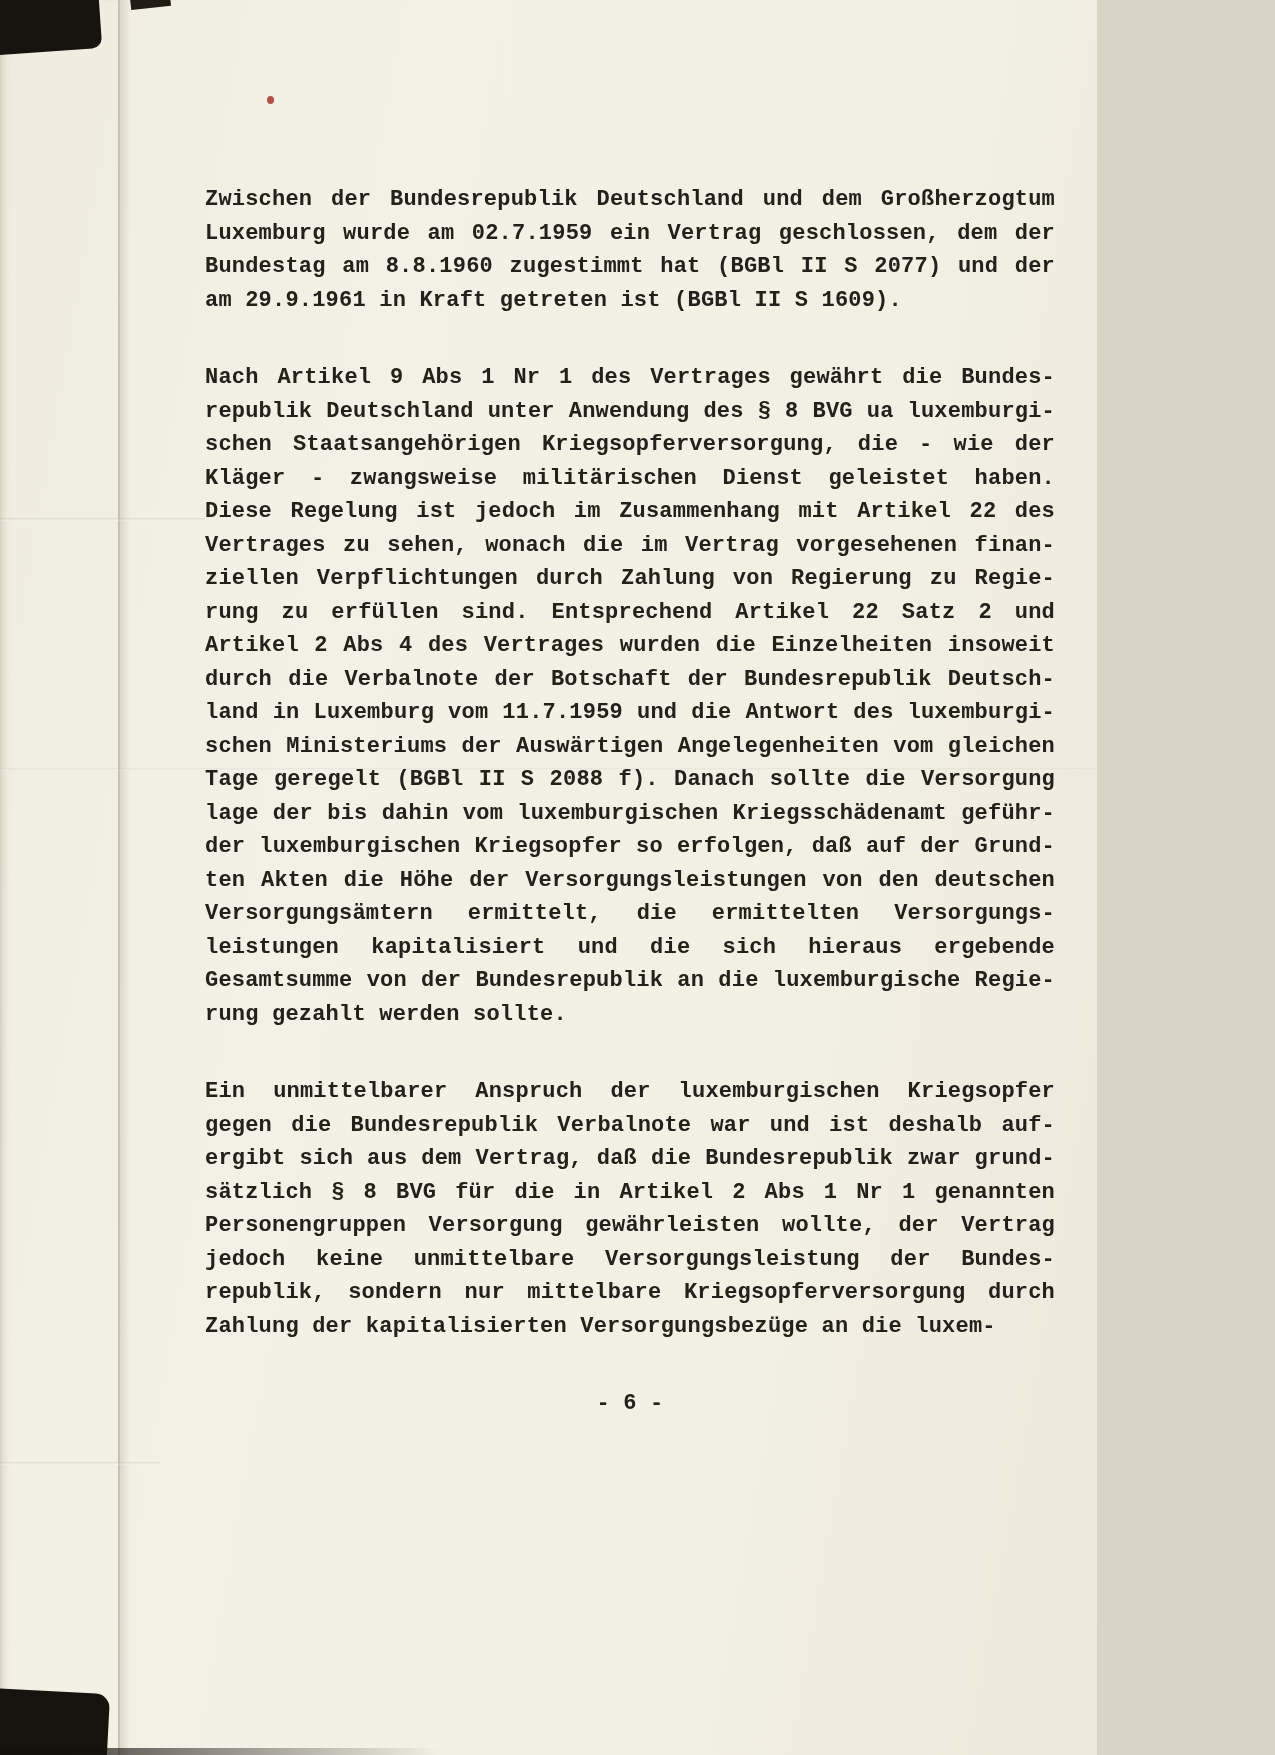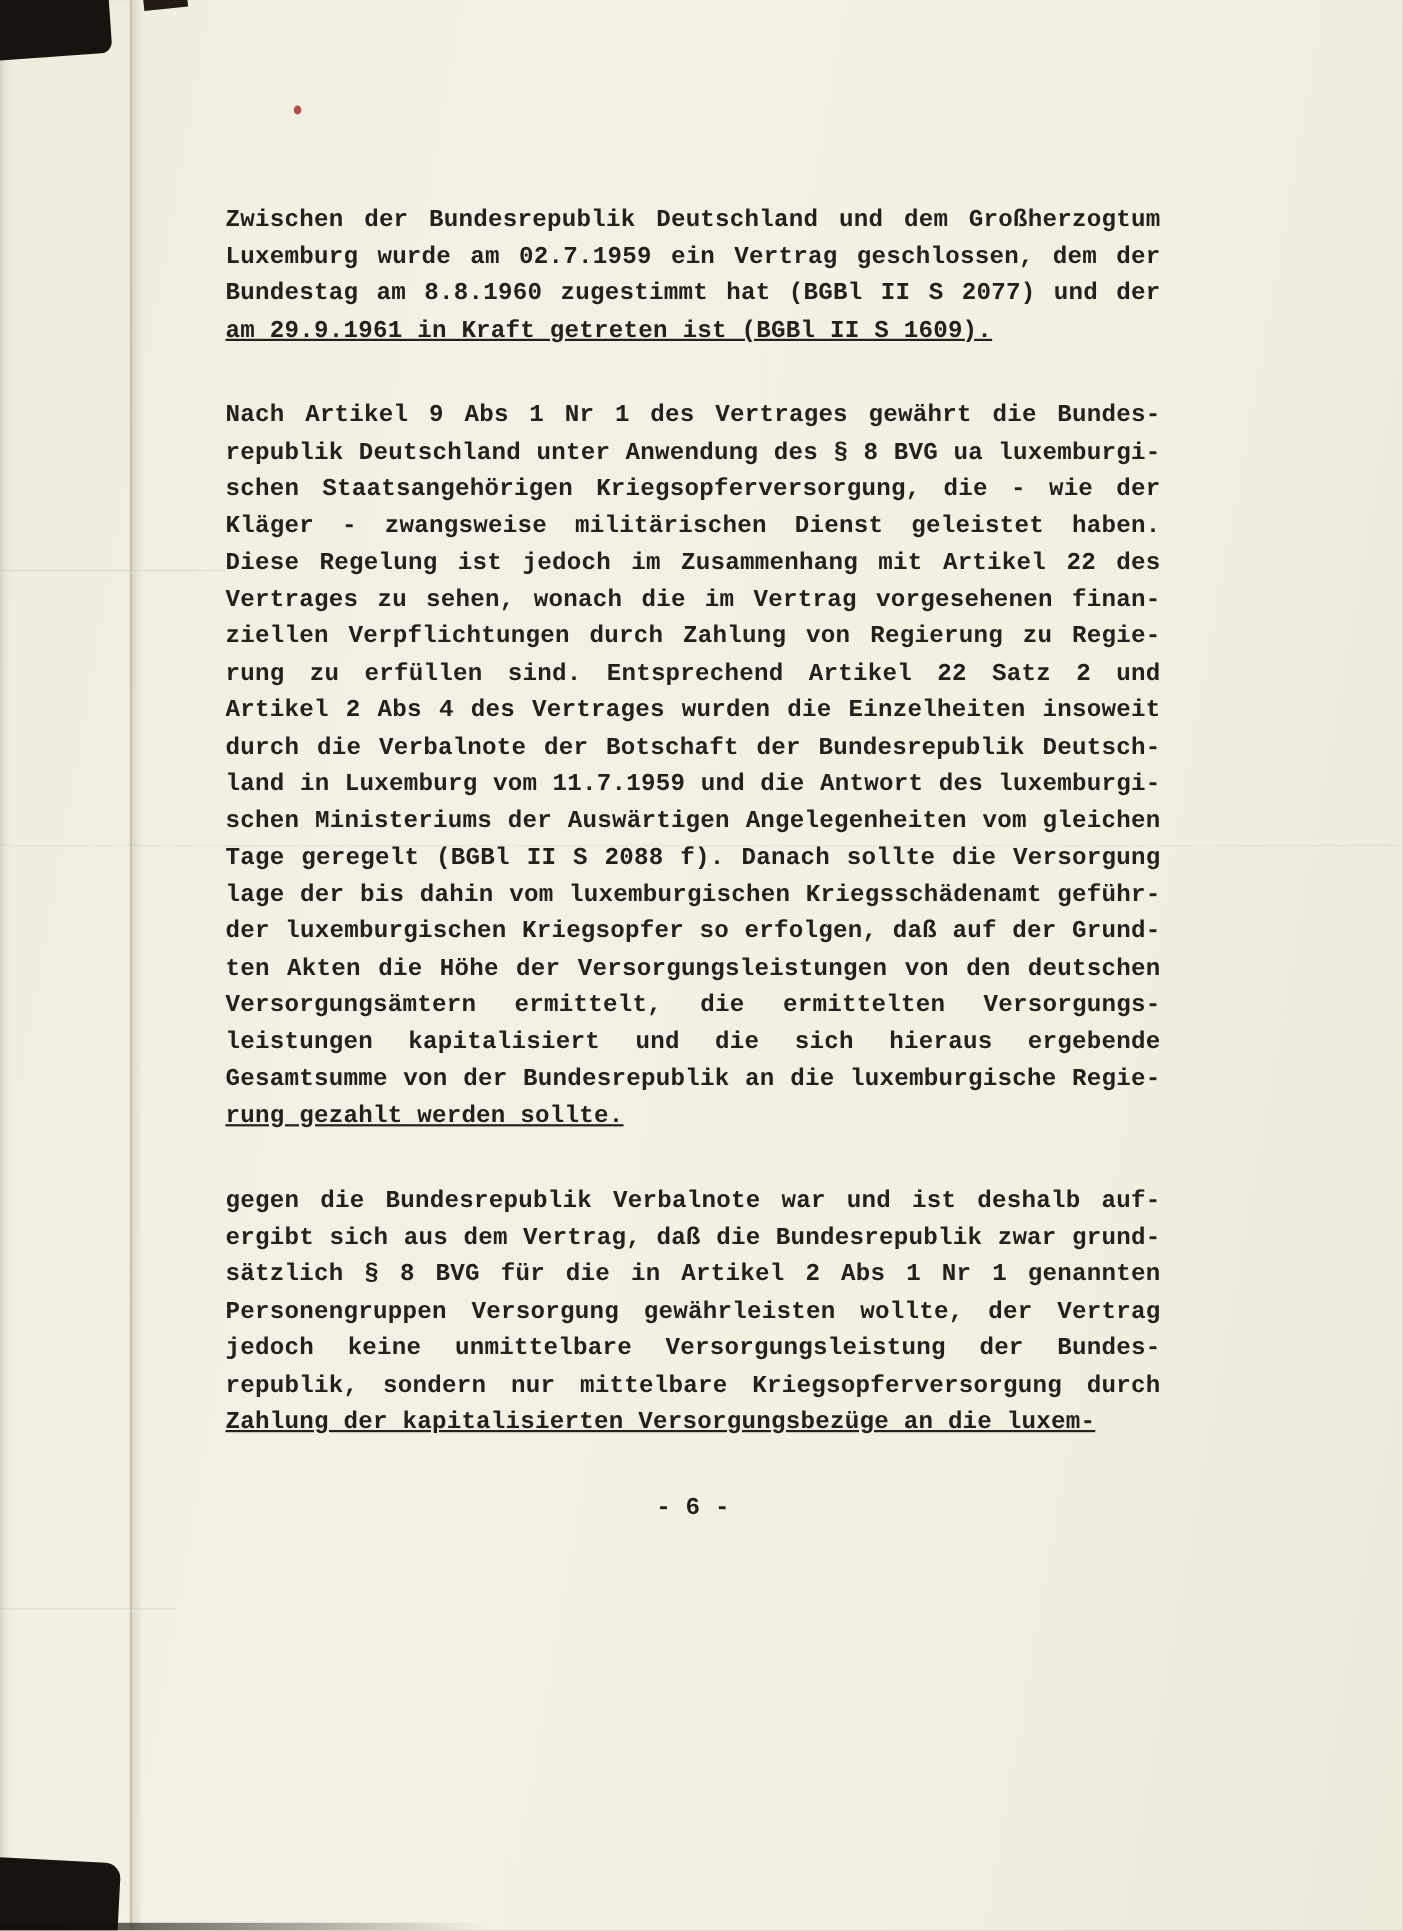--- a/index.html
+++ b/index.html
@@ -2,21 +2,21 @@
 <html><head>
 <meta charset="utf-8">
 <style>
   html, body {
     margin: 0;
     padding: 0;
     background: #d8d4c6;
   }
   #page {
     position: relative;
-    width: 1275px;
+    width: 1097px;
     height: 1755px;
     background: linear-gradient(100deg, #efecdf 0%, #f3f0e5 30%, #f2efe3 70%, #ece9db 100%);
     overflow: hidden;
     font-family: "Liberation Mono", "DejaVu Sans Mono", monospace;
   }
   
   .edge-strip {
     position: absolute;
     left: 0; top: 0;
     width: 118px; height: 100%;
@@ -87,21 +87,20 @@
   }
   .paragraph { margin: 0 0 44px 0; }
   .line {
     white-space: pre-wrap;
     text-align: justify;
     text-align-last: justify;
   }
   .line.last {
     text-align: left;
     text-align-last: left;
-    text-decoration: underline;
   }
   .page-number {
     margin-top: 18px;
     text-align: center;
     text-align-last: center;
   }
 </style>
 </head>
 <body>
 
@@ -147,20 +146,21 @@
       <div class="line">lage der bis dahin vom luxemburgischen Kriegsschädenamt geführ-</div>
       <div class="line">der luxemburgischen Kriegsopfer so erfolgen, daß auf der Grund-</div>
       <div class="line">ten Akten die Höhe der Versorgungsleistungen von den deutschen</div>
       <div class="line">Versorgungsämtern ermittelt, die ermittelten Versorgungs-</div>
       <div class="line">leistungen kapitalisiert und die sich hieraus ergebende</div>
       <div class="line">Gesamtsumme von der Bundesrepublik an die luxemburgische Regie-</div>
       <div class="line last">rung gezahlt werden sollte.</div>
     </div>
 
     <div class="paragraph">
+      <div class="line">Ein unmittelbarer Anspruch der luxemburgischen Kriegsopfer</div>
       <div class="line">gegen die Bundesrepublik Verbalnote war und ist deshalb auf-</div>
       <div class="line">ergibt sich aus dem Vertrag, daß die Bundesrepublik zwar grund-</div>
       <div class="line">sätzlich § 8 BVG für die in Artikel 2 Abs 1 Nr 1 genannten</div>
       <div class="line">Personengruppen Versorgung gewährleisten wollte, der Vertrag</div>
       <div class="line">jedoch keine unmittelbare Versorgungsleistung der Bundes-</div>
       <div class="line">republik, sondern nur mittelbare Kriegsopferversorgung durch</div>
       <div class="line last">Zahlung der kapitalisierten Versorgungsbezüge an die luxem-</div>
     </div>
 
     <div class="page-number">- 6 -</div>

